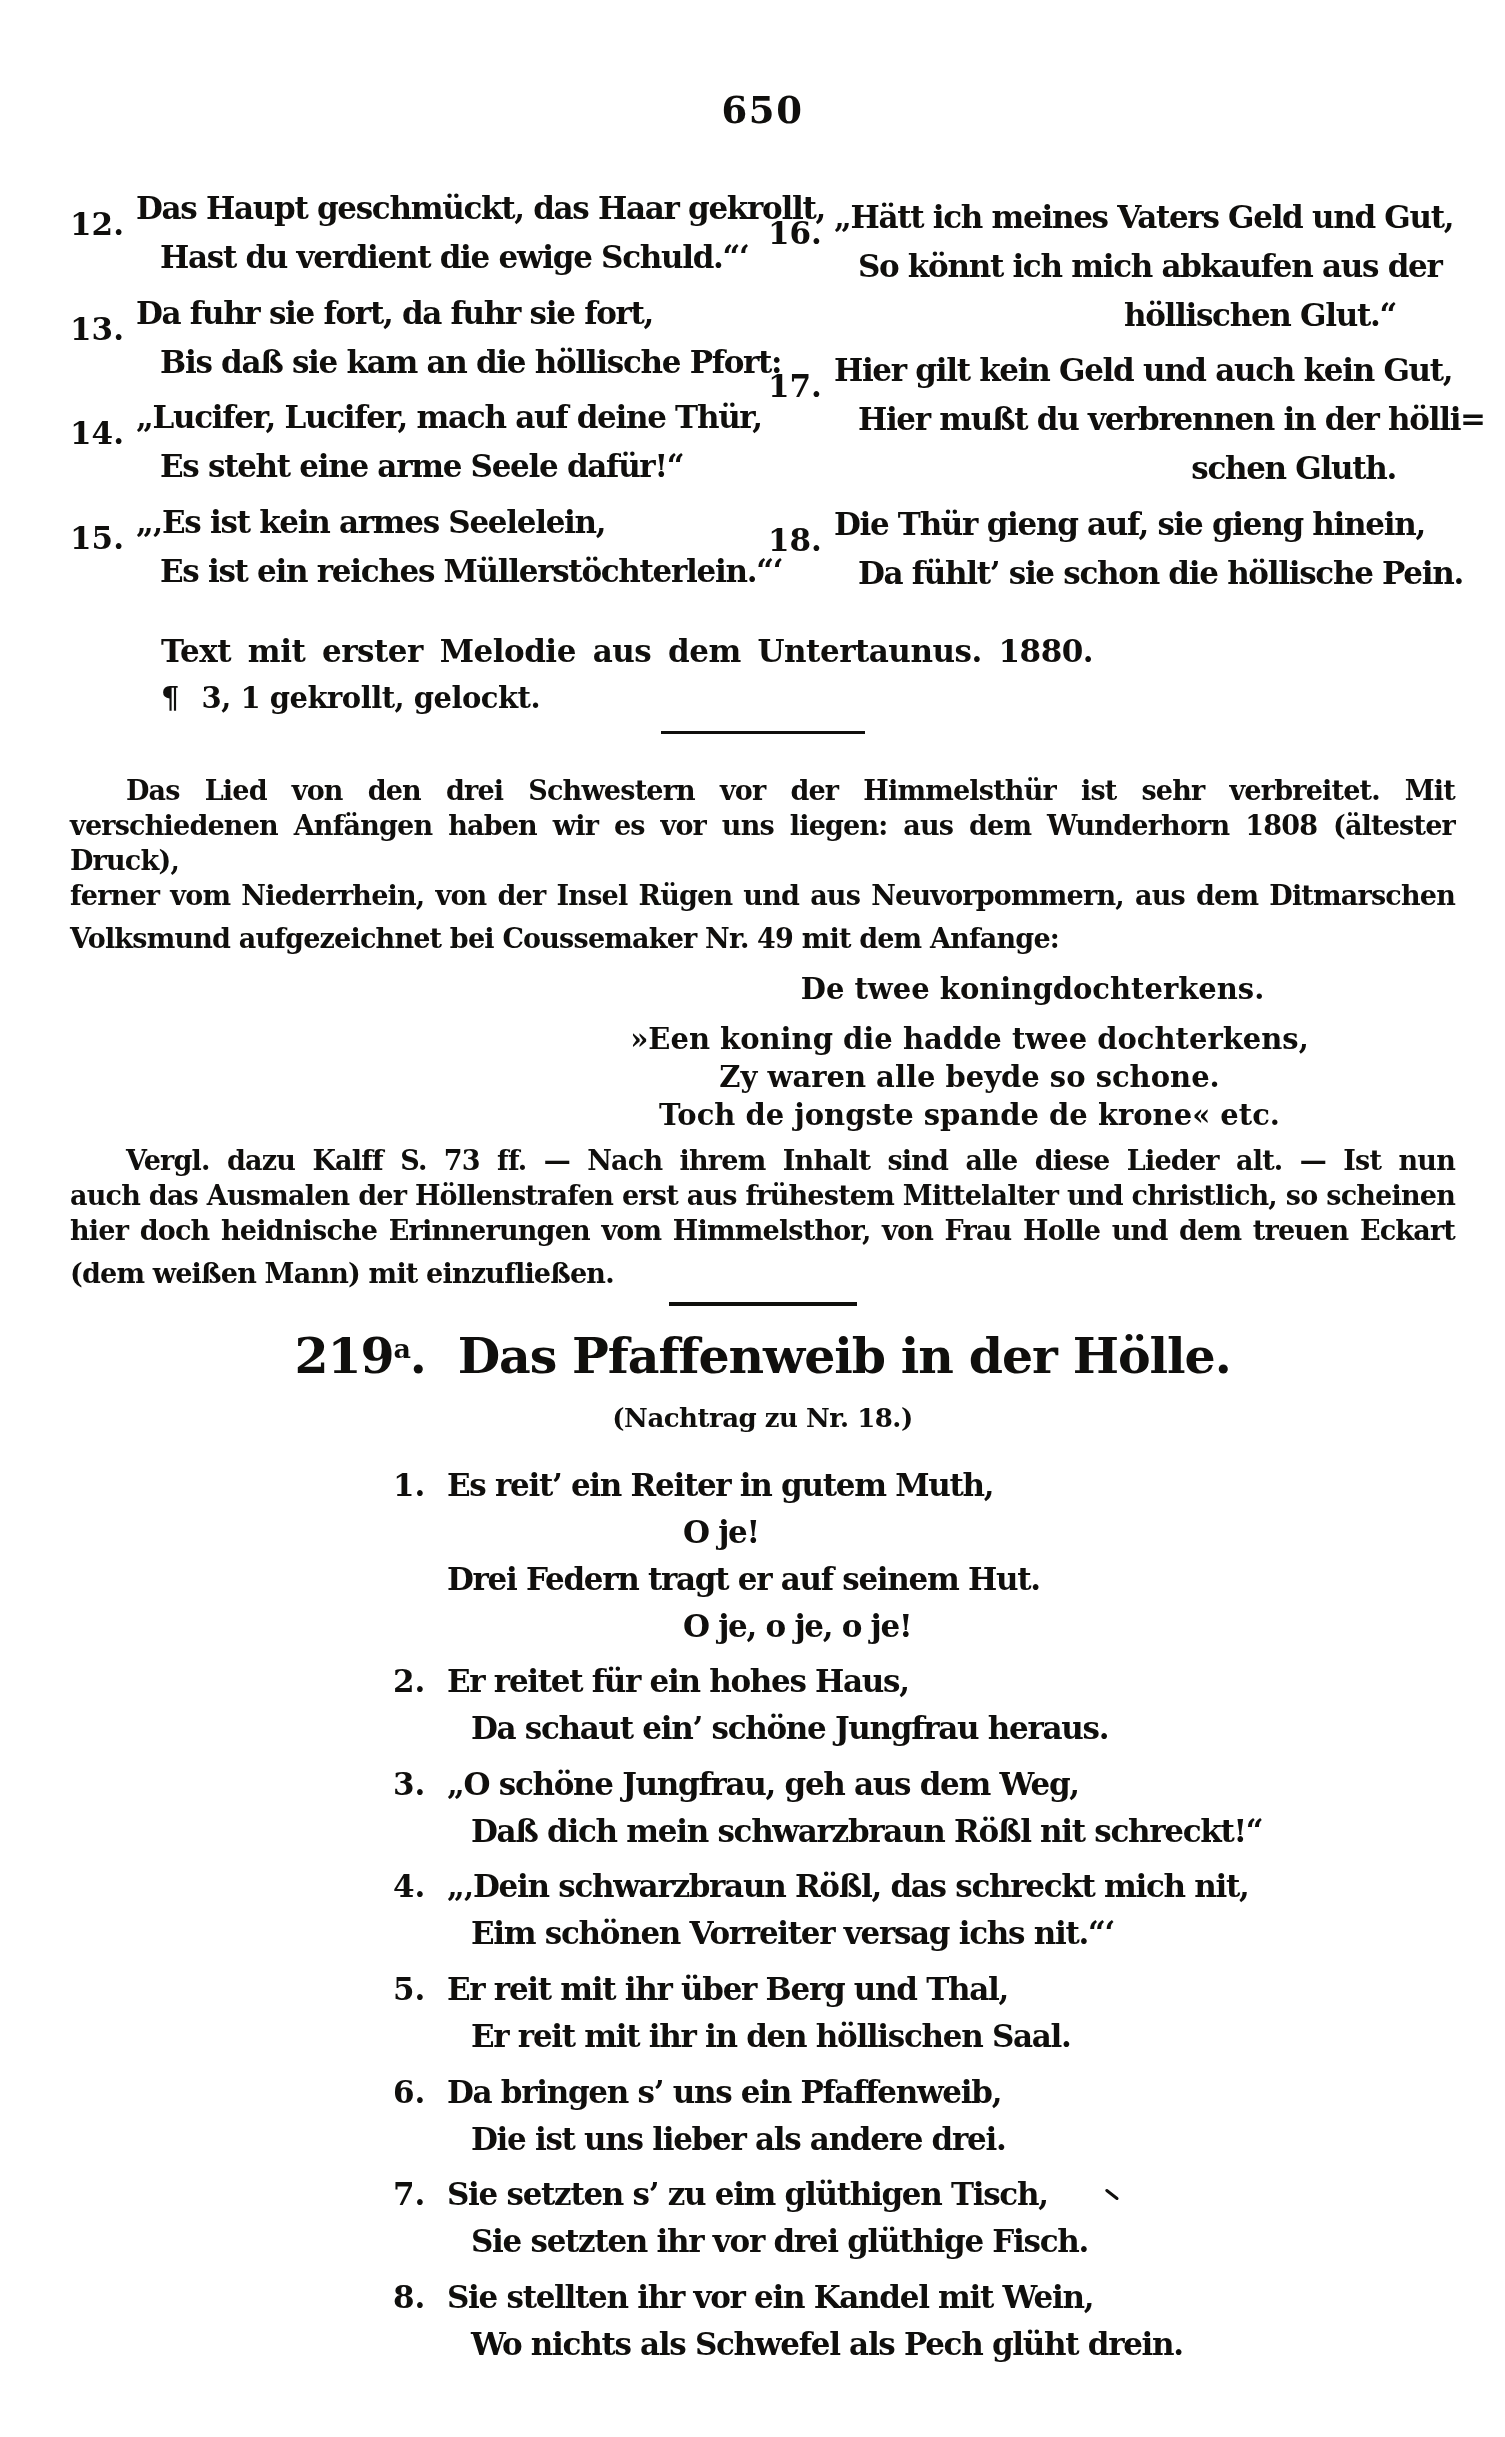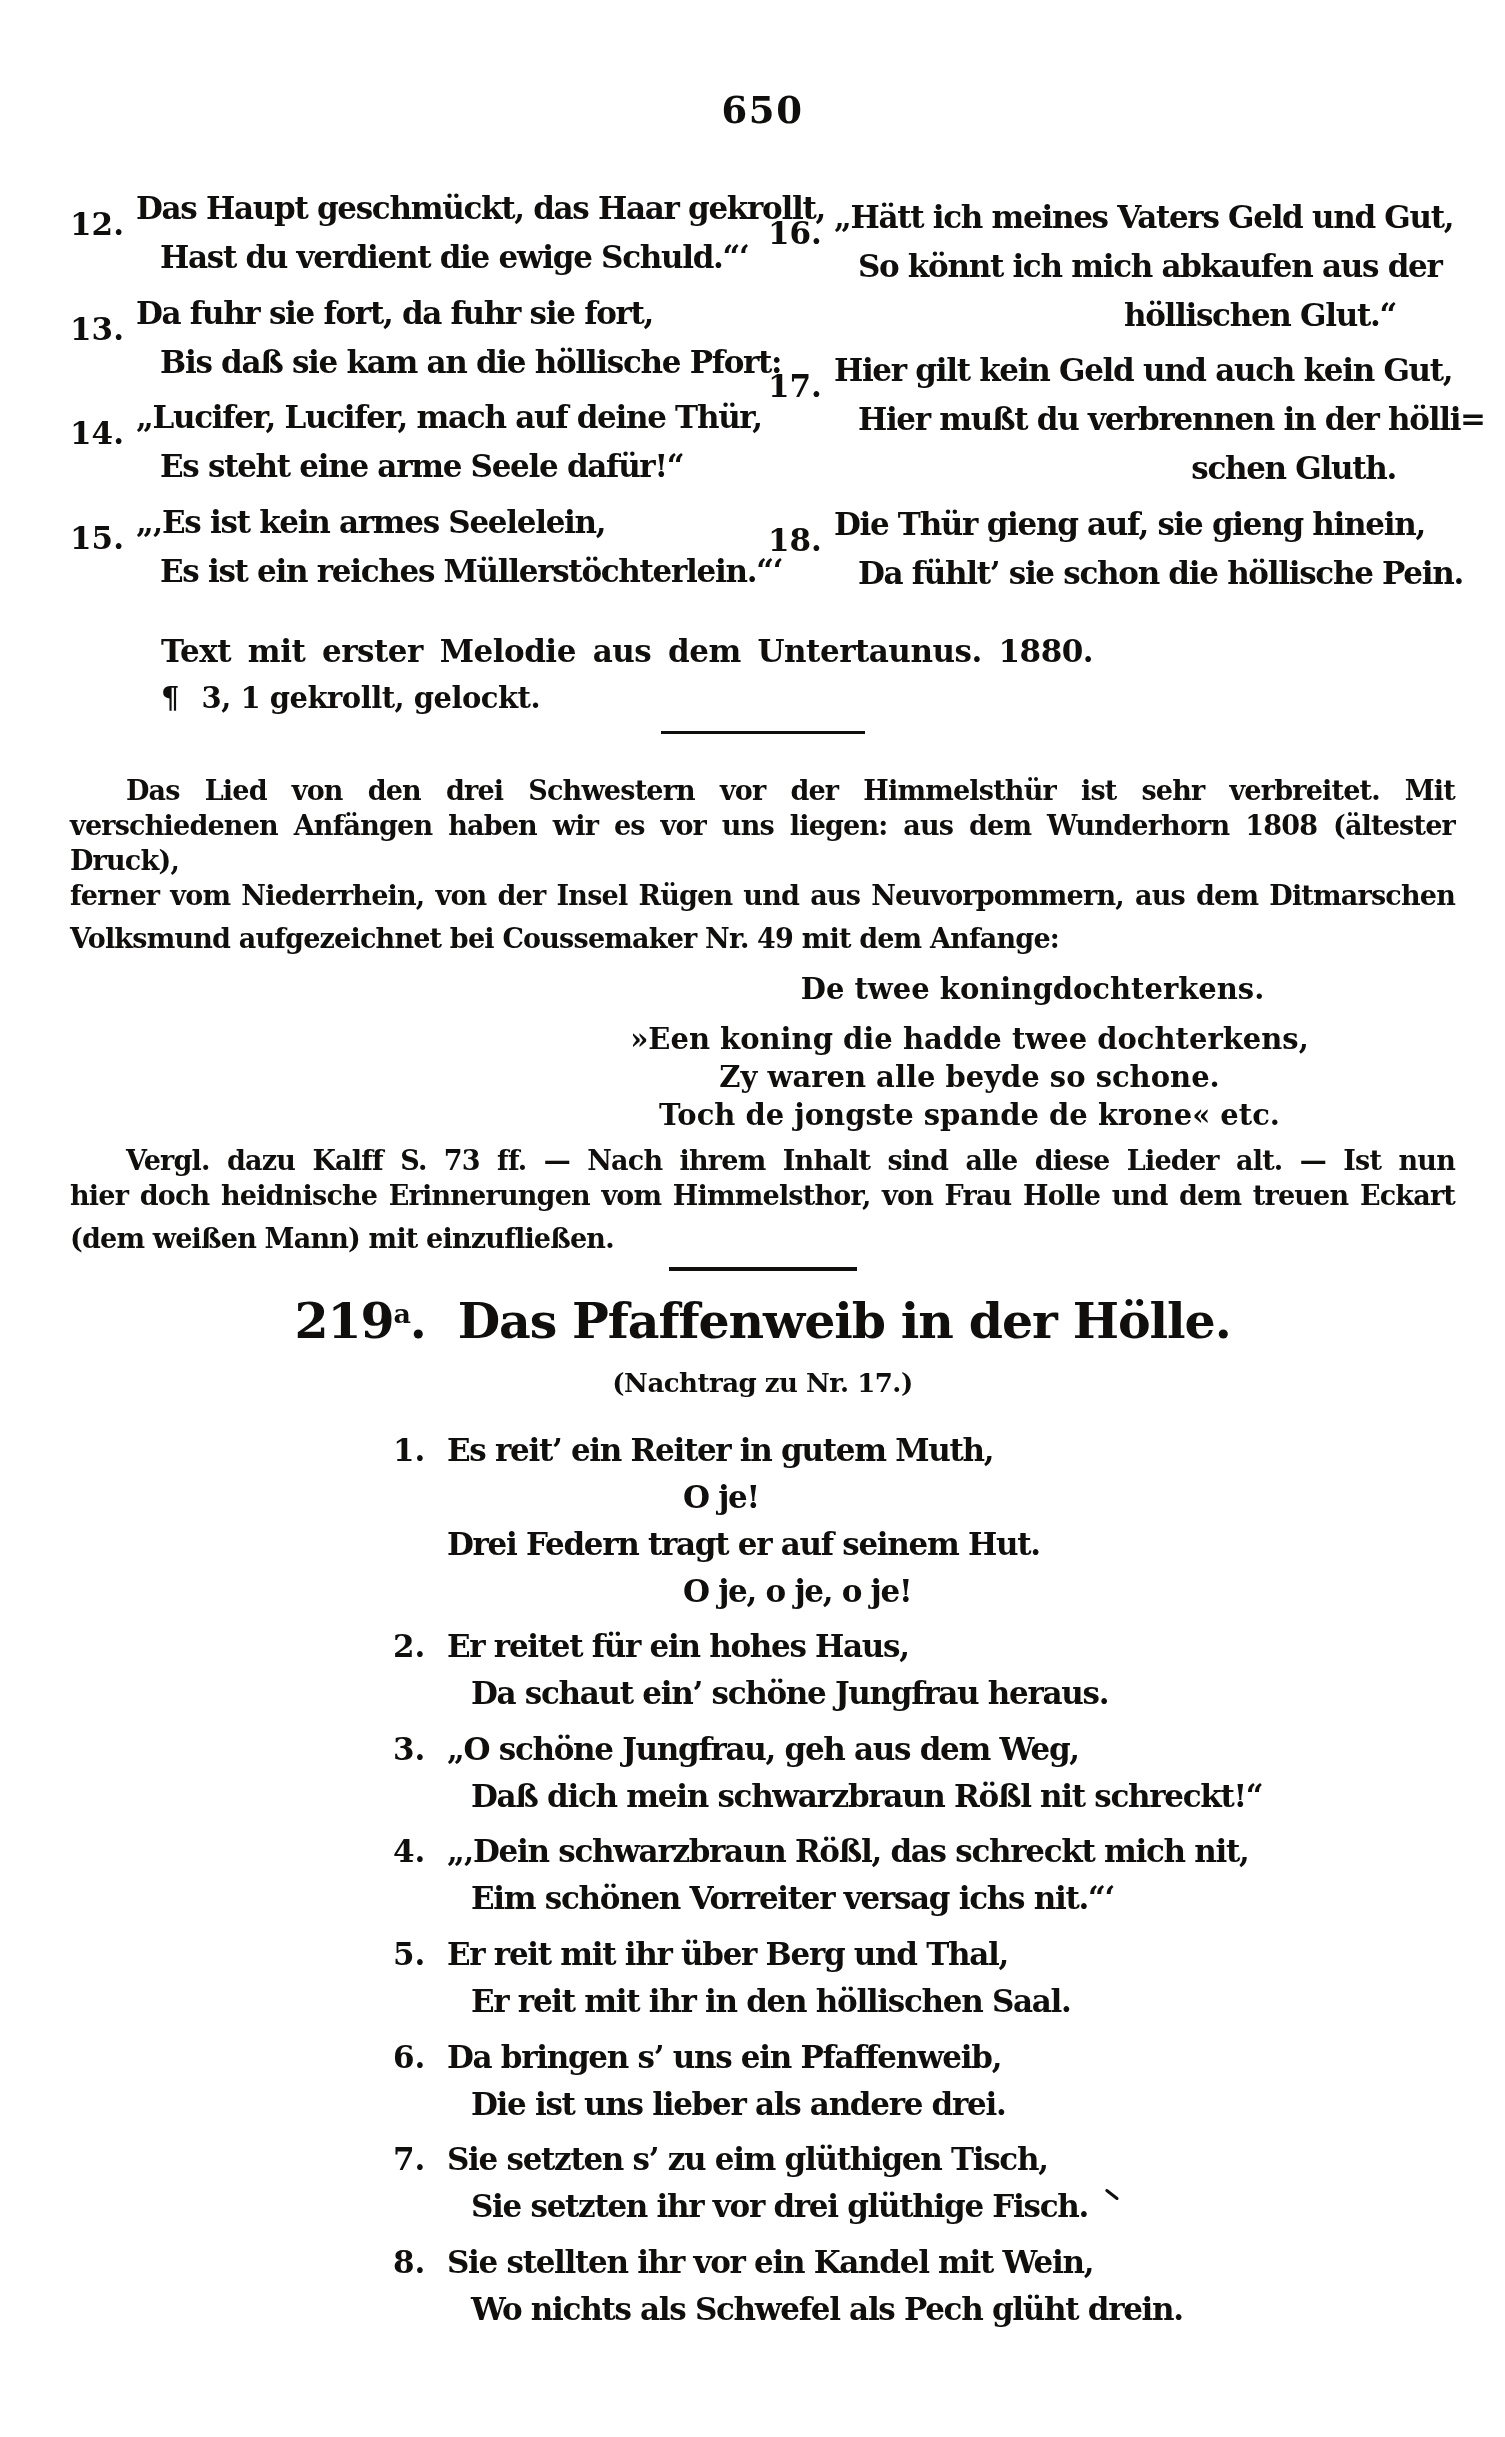--- a/index.html
+++ b/index.html
@@ -183,31 +183,32 @@
 
   <div class="flemish">
     <div class="ftitle">De twee koningdochterkens.</div>
     <div class="fline">»Een koning die hadde twee dochterkens,</div>
     <div class="fline">Zy waren alle beyde so schone.</div>
     <div class="fline">Toch de jongste spande de krone« etc.</div>
   </div>
 
   <div class="commentary c2">
     <div class="cline first">Vergl. dazu Kalff S. 73 ff. — Nach ihrem Inhalt sind alle diese Lieder alt. — Ist nun</div>
+    <div class="cline">auch das Ausmalen der Höllenstrafen erst aus frühestem Mittelalter und christlich, so scheinen</div>
     <div class="cline">hier doch heidnische Erinnerungen vom Himmelsthor, von Frau Holle und dem treuen Eckart</div>
     <div class="cline last">(dem weißen Mann) mit einzufließen.</div>
   </div>
 
   <div class="rule r2"></div>
 
   <div class="heading">
     <span>219</span><sup>a</sup><span>.</span>&nbsp;&nbsp;<span>Das Pfaffenweib in der Hölle.</span>
   </div>
 
-  <div class="subtitle">(Nachtrag zu Nr. 17.)</div>
+  <div class="subtitle">(Nachtrag zu Nr. 18.)</div>
 
   <div class="songverses">
 
     <div class="sverse">
       <span class="svnum">1.</span>
       <div class="sline">Es reit’ ein Reiter in gutem Muth,</div>
       <div class="sline refrain">O je!</div>
       <div class="sline">Drei Federn tragt er auf seinem Hut.</div>
       <div class="sline refrain">O je, o je, o je!</div>
     </div>

